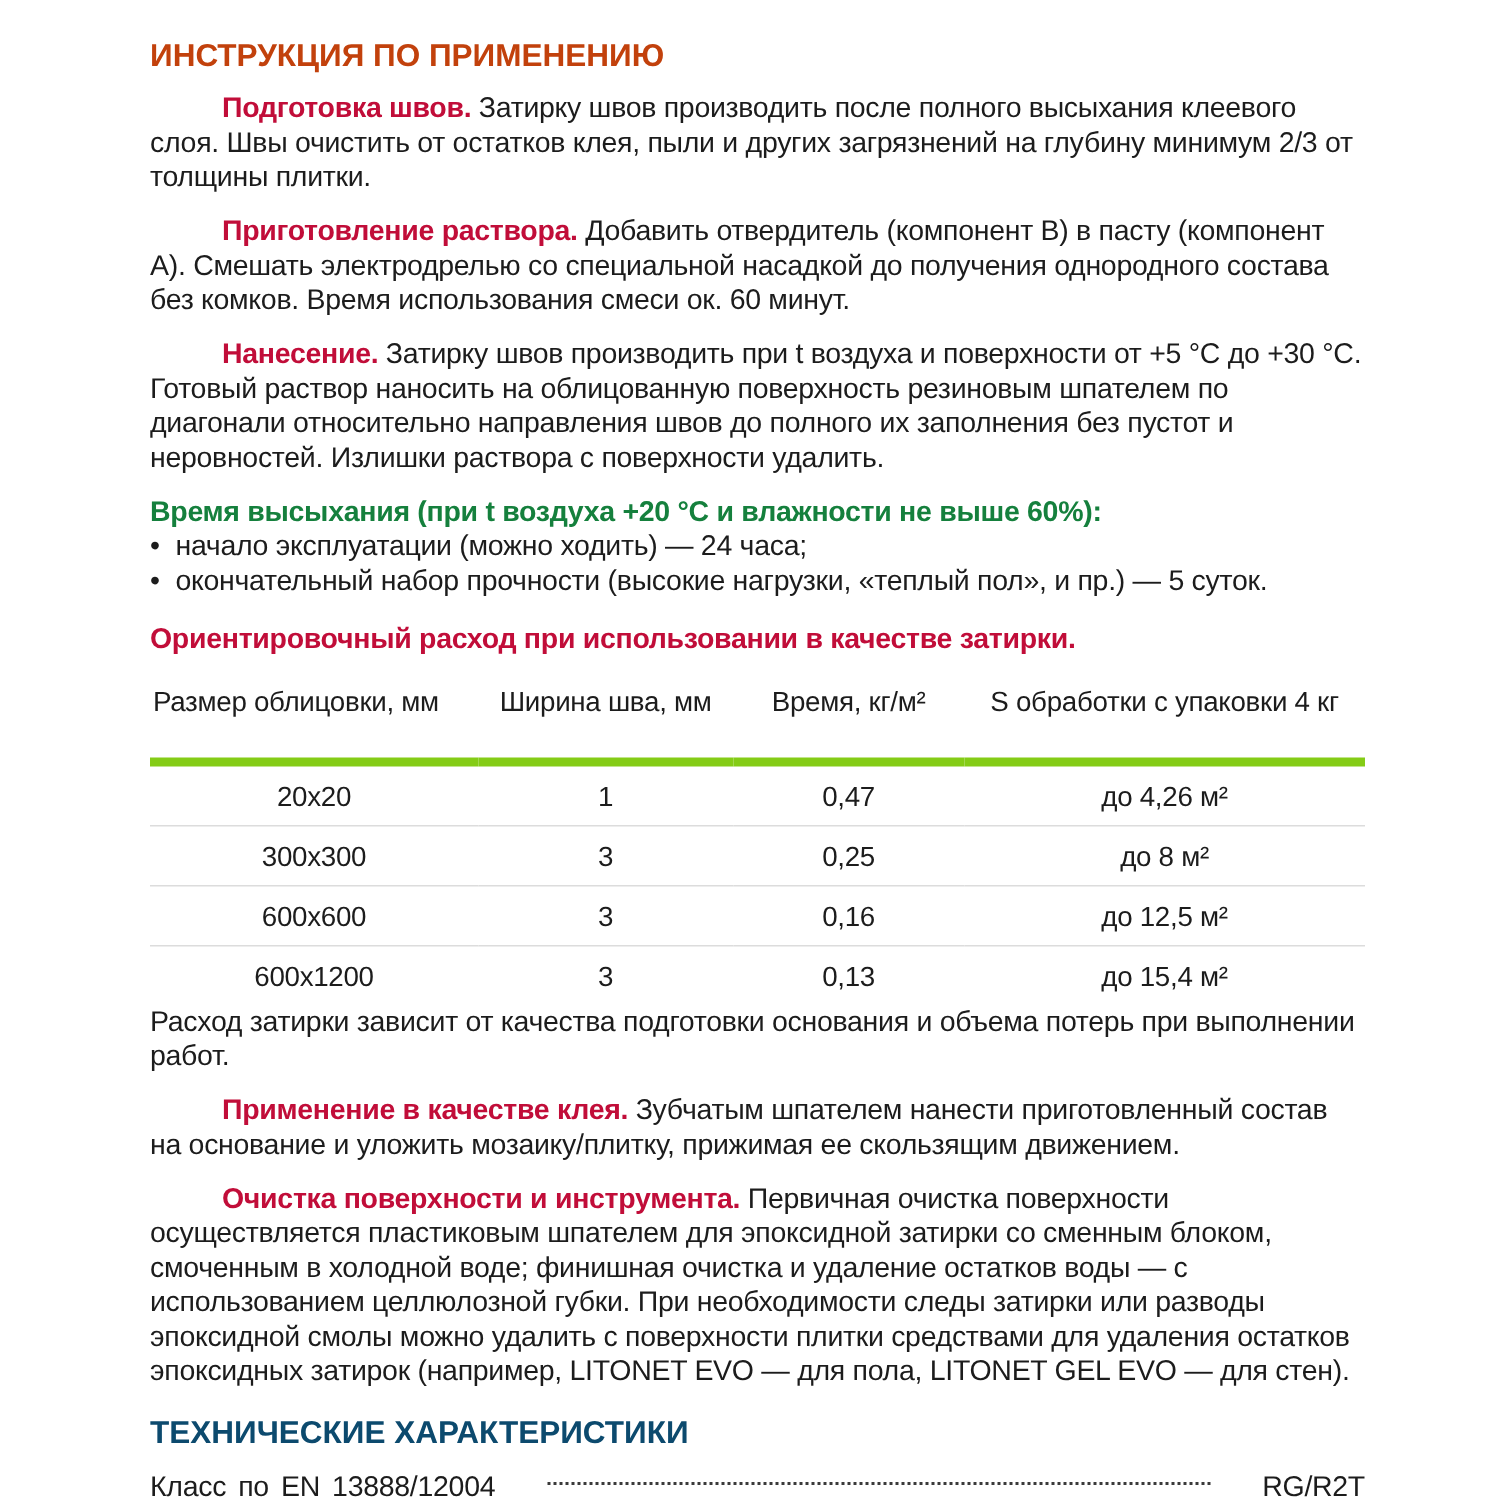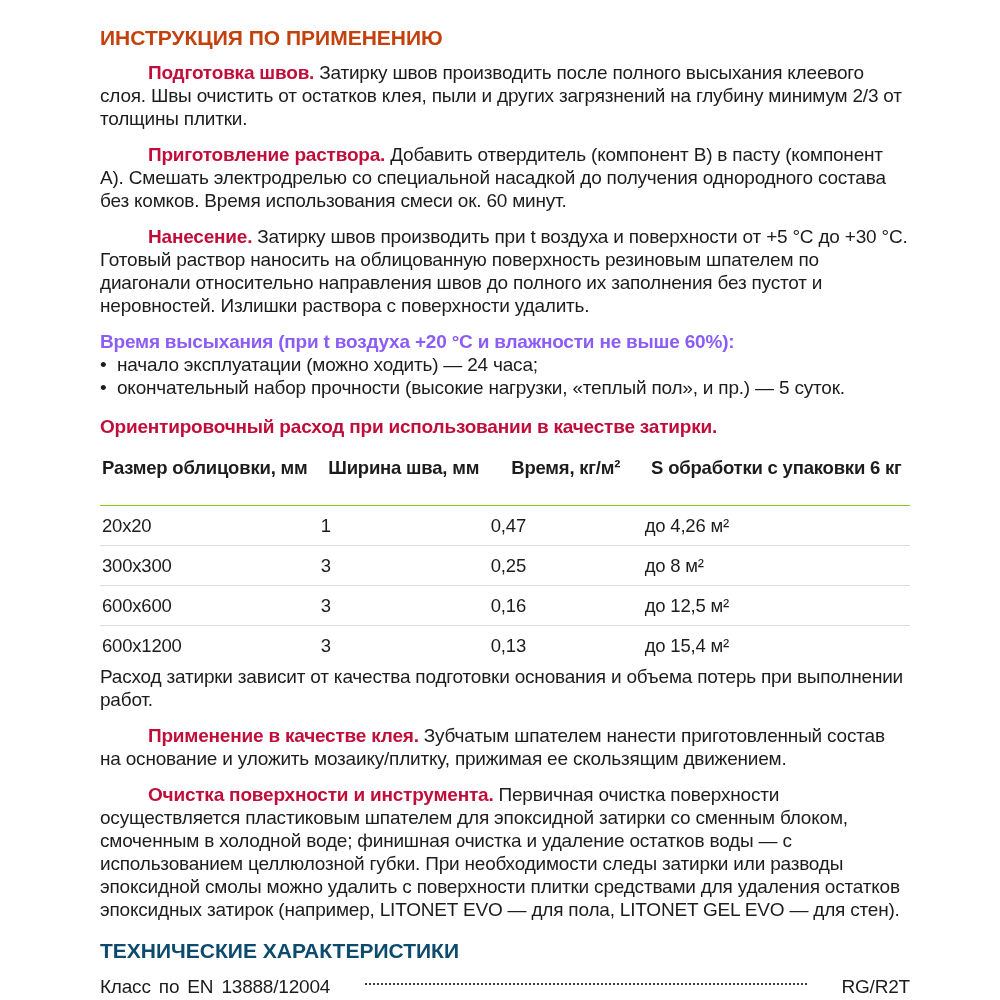--- a/index.html
+++ b/index.html
@@ -17,45 +17,45 @@
   h1.doc-heading {
     font-size: 21px;
     line-height: 24px;
     font-weight: bold;
     color: #c2410c;
     margin: 0 0 11px 0;
     letter-spacing: 0;
   }
   p.para { margin: 0 0 13px 0; }
   .lead { font-weight: bold; color: #c10d39; margin-right: 5px; margin-left: 48px; }
-  .bold-heading { font-weight: bold; color: #8b5cf6; margin: 0; }
+  .bold-heading { font-weight: bold; color: #15803d; margin: 0; }
   .bullet-list { margin: 0 0 13px 0; }
   .bullet-item { display: flex; }
   .bullet-glyph { width: 17px; flex: 0 0 17px; }
   .section-heading {
     font-weight: bold;
     color: #c10d39;
     margin: 16px 0 10px 0;
   }
   
   table.consumption {
     width: 100%;
     border-collapse: collapse;
     margin: 8px 0 0 0;
     font-size: 18.5px;
   }
   table.consumption th {
-    font-weight: bold;
+    font-weight: normal;
     text-align: center;
     padding: 8px 2px 26px 2px;
-    border-bottom: 1px solid #84cc16;
+    border-bottom: 6px solid #84cc16;
   }
   table.consumption th:first-child { text-align: left; padding-left: 2px; }
   table.consumption td {
-    text-align: left;
+    text-align: center;
     padding: 8px 2px;
     border-bottom: 1px solid #dcdcdc;
   }
   table.consumption tr:last-child td { border-bottom: none; }
   col.c1 { width: 27%; }
   col.c2 { width: 21%; }
   col.c3 { width: 19%; }
   col.c4 { width: 33%; }
   .table-note { margin: 14px 0 13px 0; }
   
@@ -119,21 +119,21 @@
       <col class="c1">
       <col class="c2">
       <col class="c3">
       <col class="c4">
     </colgroup>
   <thead>
     <tr>
       <th>Размер облицовки, мм</th>
       <th>Ширина шва, мм</th>
       <th>Время, кг/м²</th>
-      <th>S обработки с упаковки 6 кг</th>
+      <th>S обработки с упаковки 4 кг</th>
     </tr>
   </thead>
   <tbody>
     <tr>
       <td>20x20</td>
       <td>1</td>
       <td>0,47</td>
       <td>до 4,26 м²</td>
     </tr>
     <tr>

